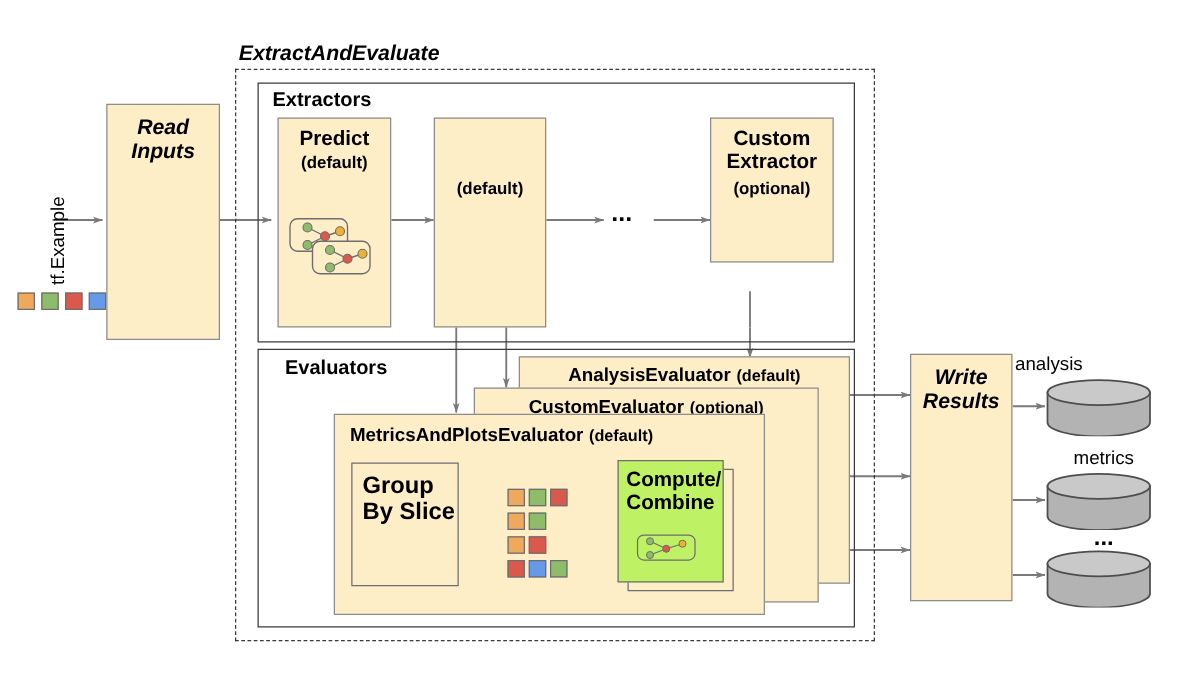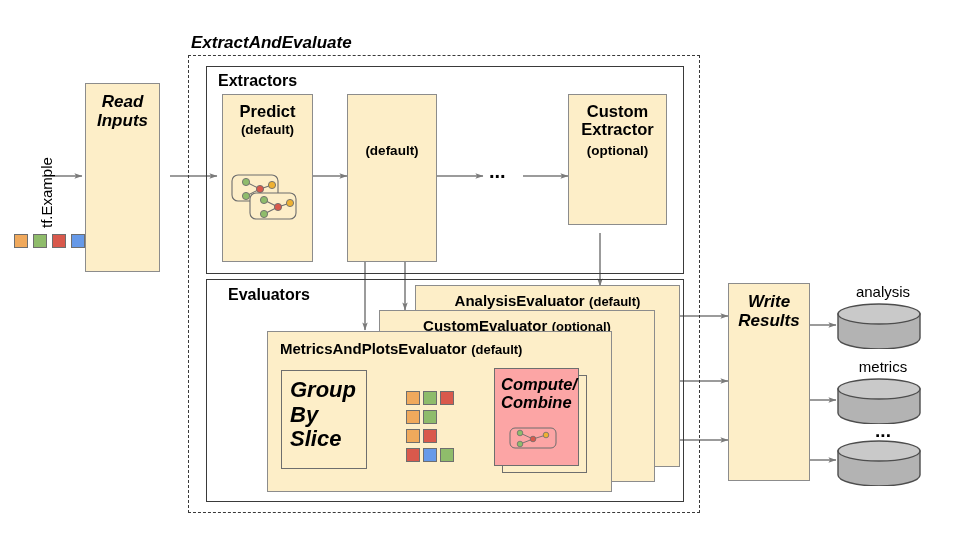--- a/index.html
+++ b/index.html
@@ -88,21 +88,21 @@
     <span class="plainlbl">tf.Example</span>
   </div>
 
   <div class="abs" style="left:14px;top:234px;width:70px;height:16px;">
     <span class="sq" style="left:0px;top:0px;background:#f0a95c;"></span>
     <span class="sq" style="left:19px;top:0px;background:#8fbc6b;"></span>
     <span class="sq" style="left:38px;top:0px;background:#d9594c;"></span>
     <span class="sq" style="left:57px;top:0px;background:#6699e8;"></span>
   </div>
 
-  <div class="abs tanbox" style="left:85px;top:83px;width:75px;height:189px;">
+  <div class="abs tanbox" style="left:85px;top:83px;width:91px;height:189px;">
     <div class="lbl ctr title-lg" style="top:8px;white-space:pre-line;">Read Inputs</div>
   </div>
 
   <div class="abs lbl title-lg" style="left:191px;top:33px;">ExtractAndEvaluate</div>
 
   <div class="abs dashbox" style="left:188px;top:55px;width:512px;height:458px;"></div>
 
   <div class="abs plainbox" style="left:206px;top:66px;width:478px;height:208px;"></div>
   <div class="abs lbl grouphdr" style="left:218px;top:72px;">Extractors</div>
 
@@ -135,21 +135,21 @@
       <circle cx="60" cy="30" r="3.6" fill="#eeb132" stroke="#6d6d6d" stroke-width="0.9"></circle>
     </svg>
   </div>
 
   <div class="abs tanbox" style="left:347px;top:94px;width:90px;height:168px;">
     <div class="lbl ctr sub" style="top:48px;">(default)</div>
   </div>
 
   <div class="abs lbl" style="left:489px;top:160px;font-size:20px;">...</div>
 
-  <div class="abs tanbox" style="left:568px;top:94px;width:99px;height:131px;">
+  <div class="abs tanbox" style="left:568px;top:94px;width:99px;height:116px;">
     <div class="lbl ctr title-md" style="top:7px;white-space:pre-line;">Custom
 Extractor</div>
     <div class="lbl ctr sub" style="top:48px;">(optional)</div>
   </div>
 
   <div class="abs plainbox" style="left:206px;top:279px;width:478px;height:223px;"></div>
   <div class="abs lbl grouphdr" style="left:228px;top:286px;">Evaluators</div>
 
   <div class="abs tanbox" style="left:415px;top:285px;width:265px;height:182px;">
     <div class="abs" style="left:0;right:0;top:6px;text-align:center;">
@@ -166,21 +166,21 @@
   </div>
 
   <div class="abs tanbox" style="left:267px;top:331px;width:345px;height:161px;">
     <div class="abs" style="left:12px;top:8px;">
       <span class="ev-name">MetricsAndPlotsEvaluator</span>
       <span class="ev-sub">(default)</span>
     </div>
   </div>
 
   <div class="abs" style="left:281px;top:370px;width:86px;height:99px;background:#fdeec8;border:1.4px solid #6e6e6e;">
-    <div class="lbl" style="left:8px;top:7px;font-size:22px;white-space:pre-line;font-style:italic;">Group
+    <div class="lbl" style="left:8px;top:7px;font-size:19px;white-space:pre-line;">Group
 By Slice</div>
   </div>
 
   <div class="abs" style="left:406px;top:391px;width:56px;height:72px;">
     <span class="sq" style="left:0px;top:0px;background:#f0a95c;"></span>
     <span class="sq" style="left:17px;top:0px;background:#8fbc6b;"></span>
     <span class="sq" style="left:34px;top:0px;background:#d9594c;"></span>
 
     <span class="sq" style="left:0px;top:19px;background:#f0a95c;"></span>
     <span class="sq" style="left:17px;top:19px;background:#8fbc6b;"></span>
@@ -188,21 +188,21 @@
     <span class="sq" style="left:0px;top:38px;background:#f0a95c;"></span>
     <span class="sq" style="left:17px;top:38px;background:#d9594c;"></span>
 
     <span class="sq" style="left:0px;top:57px;background:#d9594c;"></span>
     <span class="sq" style="left:17px;top:57px;background:#6699e8;"></span>
     <span class="sq" style="left:34px;top:57px;background:#8fbc6b;"></span>
   </div>
 
   <div class="abs" style="left:502px;top:375px;width:85px;height:98px;background:#fdeec8;border:1.4px solid #6e6e6e;"></div>
 
-  <div class="abs" style="left:494px;top:368px;width:85px;height:98px;background:#fca5a5;border:1.4px solid #6e6e6e;font-style:italic;">
+  <div class="abs" style="left:494px;top:368px;width:85px;height:98px;background:#bef264;border:1.4px solid #6e6e6e;">
     <div class="lbl" style="left:6px;top:6px;font-size:16.5px;white-space:pre-line;">Compute/
 Combine</div>
     <svg style="position:absolute;left:14px;top:57px;" width="50" height="24" viewBox="0 0 50 24">
       <rect x="1" y="2" width="46" height="20" rx="5" fill="none" stroke="#6d6d6d" stroke-width="1"></rect>
       <g stroke="#6d6d6d" stroke-width="0.9">
         <line x1="11" y1="7" x2="24" y2="13"></line>
         <line x1="11" y1="18" x2="24" y2="13"></line>
         <line x1="24" y1="13" x2="37" y2="9"></line>
       </g>
       <circle cx="11" cy="7" r="2.8" fill="#8fbc6b" stroke="#6d6d6d" stroke-width="0.8"></circle>
@@ -210,21 +210,21 @@
       <circle cx="24" cy="13" r="2.8" fill="#d9594c" stroke="#6d6d6d" stroke-width="0.8"></circle>
       <circle cx="37" cy="9" r="2.8" fill="#eeb132" stroke="#6d6d6d" stroke-width="0.8"></circle>
     </svg>
   </div>
 
   <div class="abs tanbox" style="left:728px;top:283px;width:82px;height:198px;">
     <div class="lbl ctr title-lg" style="top:8px;white-space:pre-line;">Write
 Results</div>
   </div>
 
-  <div class="abs" style="left:833px;top:283px;width:100px;text-align:center;">
+  <div class="abs" style="left:812px;top:283px;width:100px;text-align:left;">
     <span class="plainlbl">analysis</span>
   </div>
   <svg class="abs" style="left:836px;top:303px;" width="86" height="46" viewBox="0 0 86 46">
     <path d="M2,11 L2,35 A41,11 0 0 0 84,35 L84,11 Z" fill="#b3b3b3" stroke="#4d4d4d" stroke-width="1.4"></path>
     <ellipse cx="43" cy="11" rx="41" ry="10" fill="#c9c9c9" stroke="#4d4d4d" stroke-width="1.4"></ellipse>
   </svg>
 
   <div class="abs" style="left:833px;top:358px;width:100px;text-align:center;">
     <span class="plainlbl">metrics</span>
   </div>

